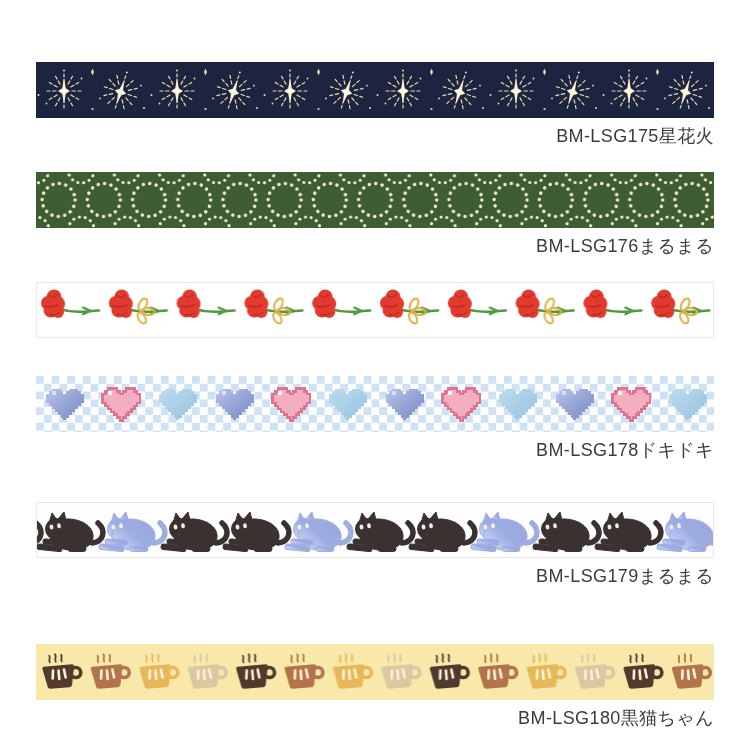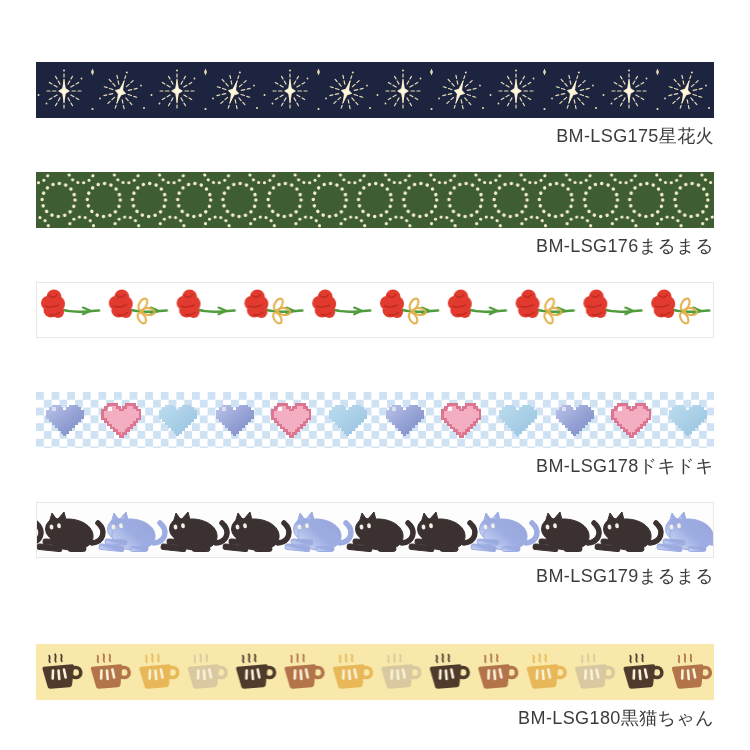--- a/index.html
+++ b/index.html
@@ -110,21 +110,21 @@
         <g transform="translate(70.8,0)">
           <use href="#carn"></use>
           <use href="#bow"></use>
         </g>
       </pattern>
     </defs>
     <rect width="678" height="56" fill="url(#pat3)"></rect>
   </svg>
 </div>
 
-<div class="row" style="top:392px">
+<div class="row" style="top:376px">
   <svg class="tape" viewBox="0 0 678 56">
     <defs>
       <linearGradient id="lavGrad" x1="0" y1="0" x2="1" y2="1">
         <stop offset="0" stop-color="#bcc4ea"></stop>
         <stop offset="0.55" stop-color="#93a0d3"></stop>
         <stop offset="1" stop-color="#7d8bc7"></stop>
       </linearGradient>
       <linearGradient id="bluGrad" x1="0" y1="0" x2="1" y2="1">
         <stop offset="0" stop-color="#bcdcee"></stop>
         <stop offset="1" stop-color="#97c2e0"></stop>

